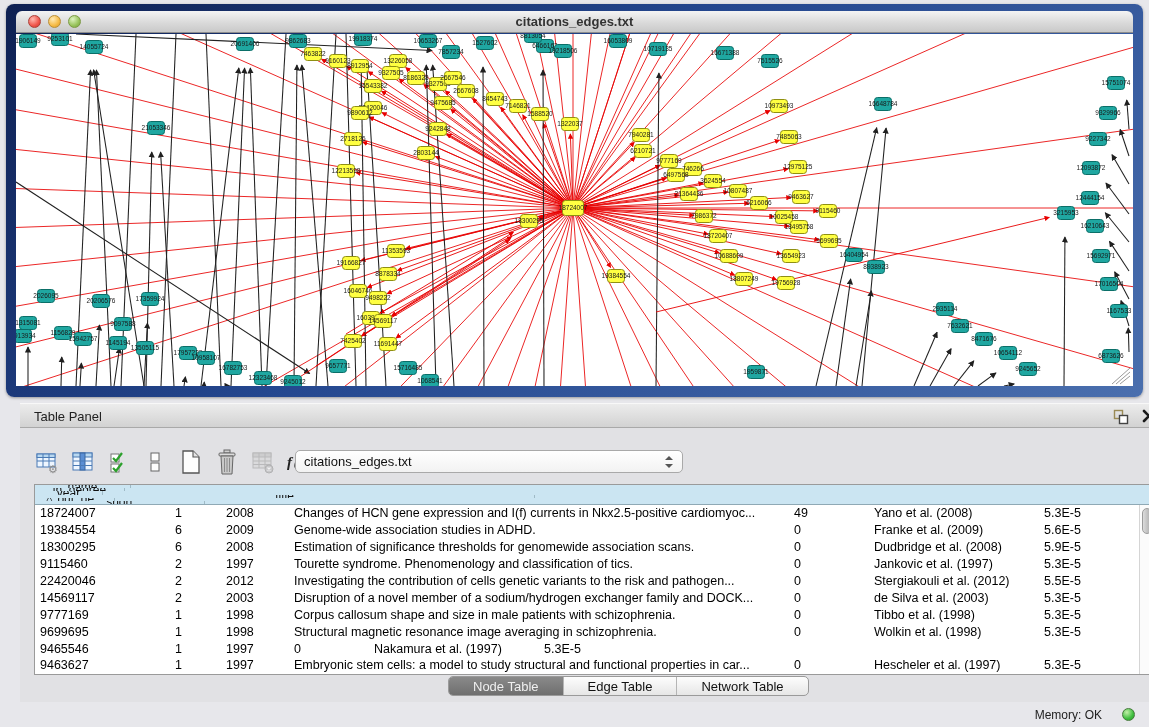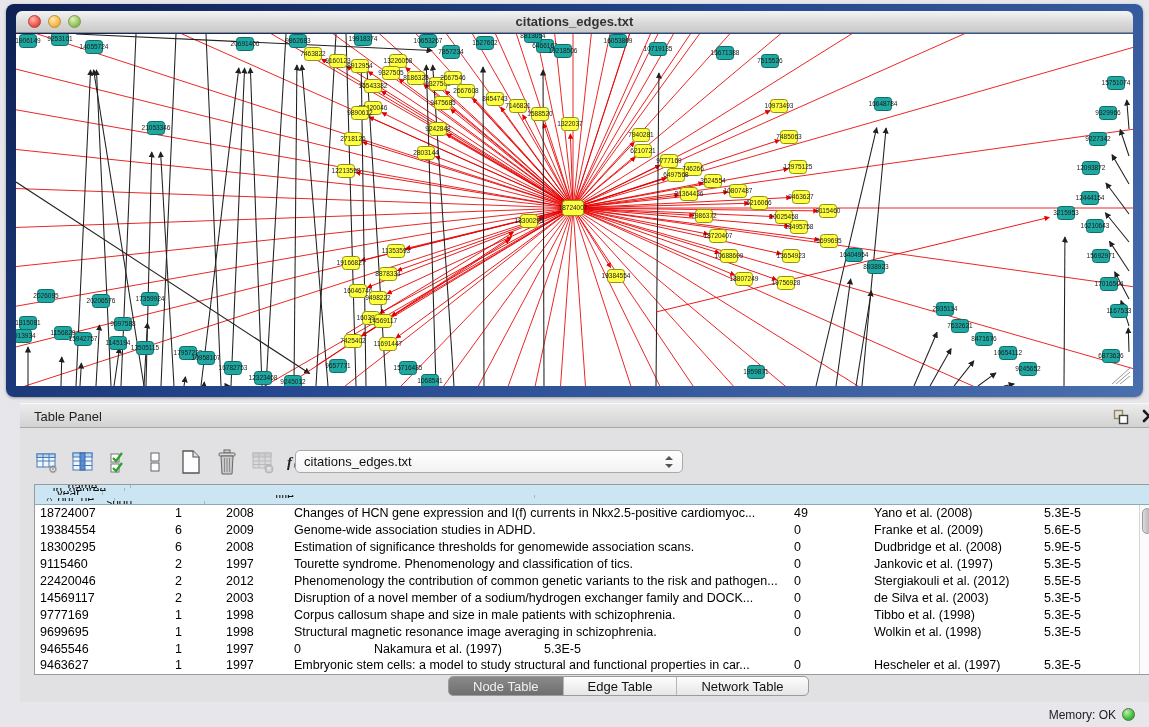--- a/index.html
+++ b/index.html
@@ -43,21 +43,21 @@
   .c0{width:96px;} .c1{width:90px;text-align:center;} .c2{width:68px;} .c3{width:500px;} .c4{width:80px;} .c5{width:170px;} .c6{flex:1;}
   .vscroll { position:absolute; right:0; top:20px; bottom:0; width:15px; background:#fbfbfb; border-left:1px solid #d5d5d5; }
   .vthumb { margin:3px 2px; height:26px; border-radius:6px; background:linear-gradient(90deg,#dcdcdc,#ababab); border:1px solid #9b9b9b; }
 
   .seg-tabs { position:absolute; left:428px; top:273px; height:20px; display:flex;
     border:1px solid #9a9a9a; border-radius:5px; overflow:hidden; background:linear-gradient(#fdfdfd,#e6e6e6); }
   .seg { padding:0 24px; font-size:13px; display:flex; align-items:center; color:#111; border-right:1px solid #b5b5b5; }
   .seg:last-child { border-right:none; }
   .seg.sel { background:linear-gradient(#8a8a8a,#6f6f6f); color:#efefef; }
 
-  .statusbar { position:absolute; left:0; bottom:0; width:1149px; height:25px; display:flex; align-items:center; justify-content:flex-end; padding-right:14px; gap:6px; }
+  .statusbar { position:absolute; left:0; bottom:0; width:1149px; height:25px; display:flex; align-items:center; justify-content:flex-end; padding-right:14px; gap:20px; }
   .mem-label { font-size:12px; color:#222; }
   .mem-dot { width:13px; height:13px; border-radius:50%; border:1px solid #447a3a;
     background:radial-gradient(circle at 35% 30%,#c2f0a8,#3fbe3f 60%,#2b9e2b); }
 </style>
 </head>
 <body>
 
 <div class="net-window">
   <div class="mac-titlebar">
     <div class="traffic tl-close"></div>
@@ -828,21 +828,21 @@
           <div class="td-cell c2">1997</div>
           <div class="td-cell c3">Tourette syndrome. Phenomenology and classification of tics.</div>
           <div class="td-cell c4">0</div>
           <div class="td-cell c5">Jankovic et al. (1997)</div>
           <div class="td-cell c6">5.3E-5</div>
         </div>
         <div class="tbl-row">
           <div class="td-cell c0">22420046</div>
           <div class="td-cell c1">2</div>
           <div class="td-cell c2">2012</div>
-          <div class="td-cell c3">Phenomenology the contribution of common genetic variants to the risk and pathogen...</div>
+          <div class="td-cell c3">Investigating the contribution of cells genetic variants to the risk and pathogen...</div>
           <div class="td-cell c4">0</div>
           <div class="td-cell c5">Stergiakouli et al. (2012)</div>
           <div class="td-cell c6">5.5E-5</div>
         </div>
         <div class="tbl-row">
           <div class="td-cell c0">14569117</div>
           <div class="td-cell c1">2</div>
           <div class="td-cell c2">2003</div>
           <div class="td-cell c3">Disruption of a novel member of a sodium/hydrogen exchanger family and DOCK...</div>
           <div class="td-cell c4">0</div>

